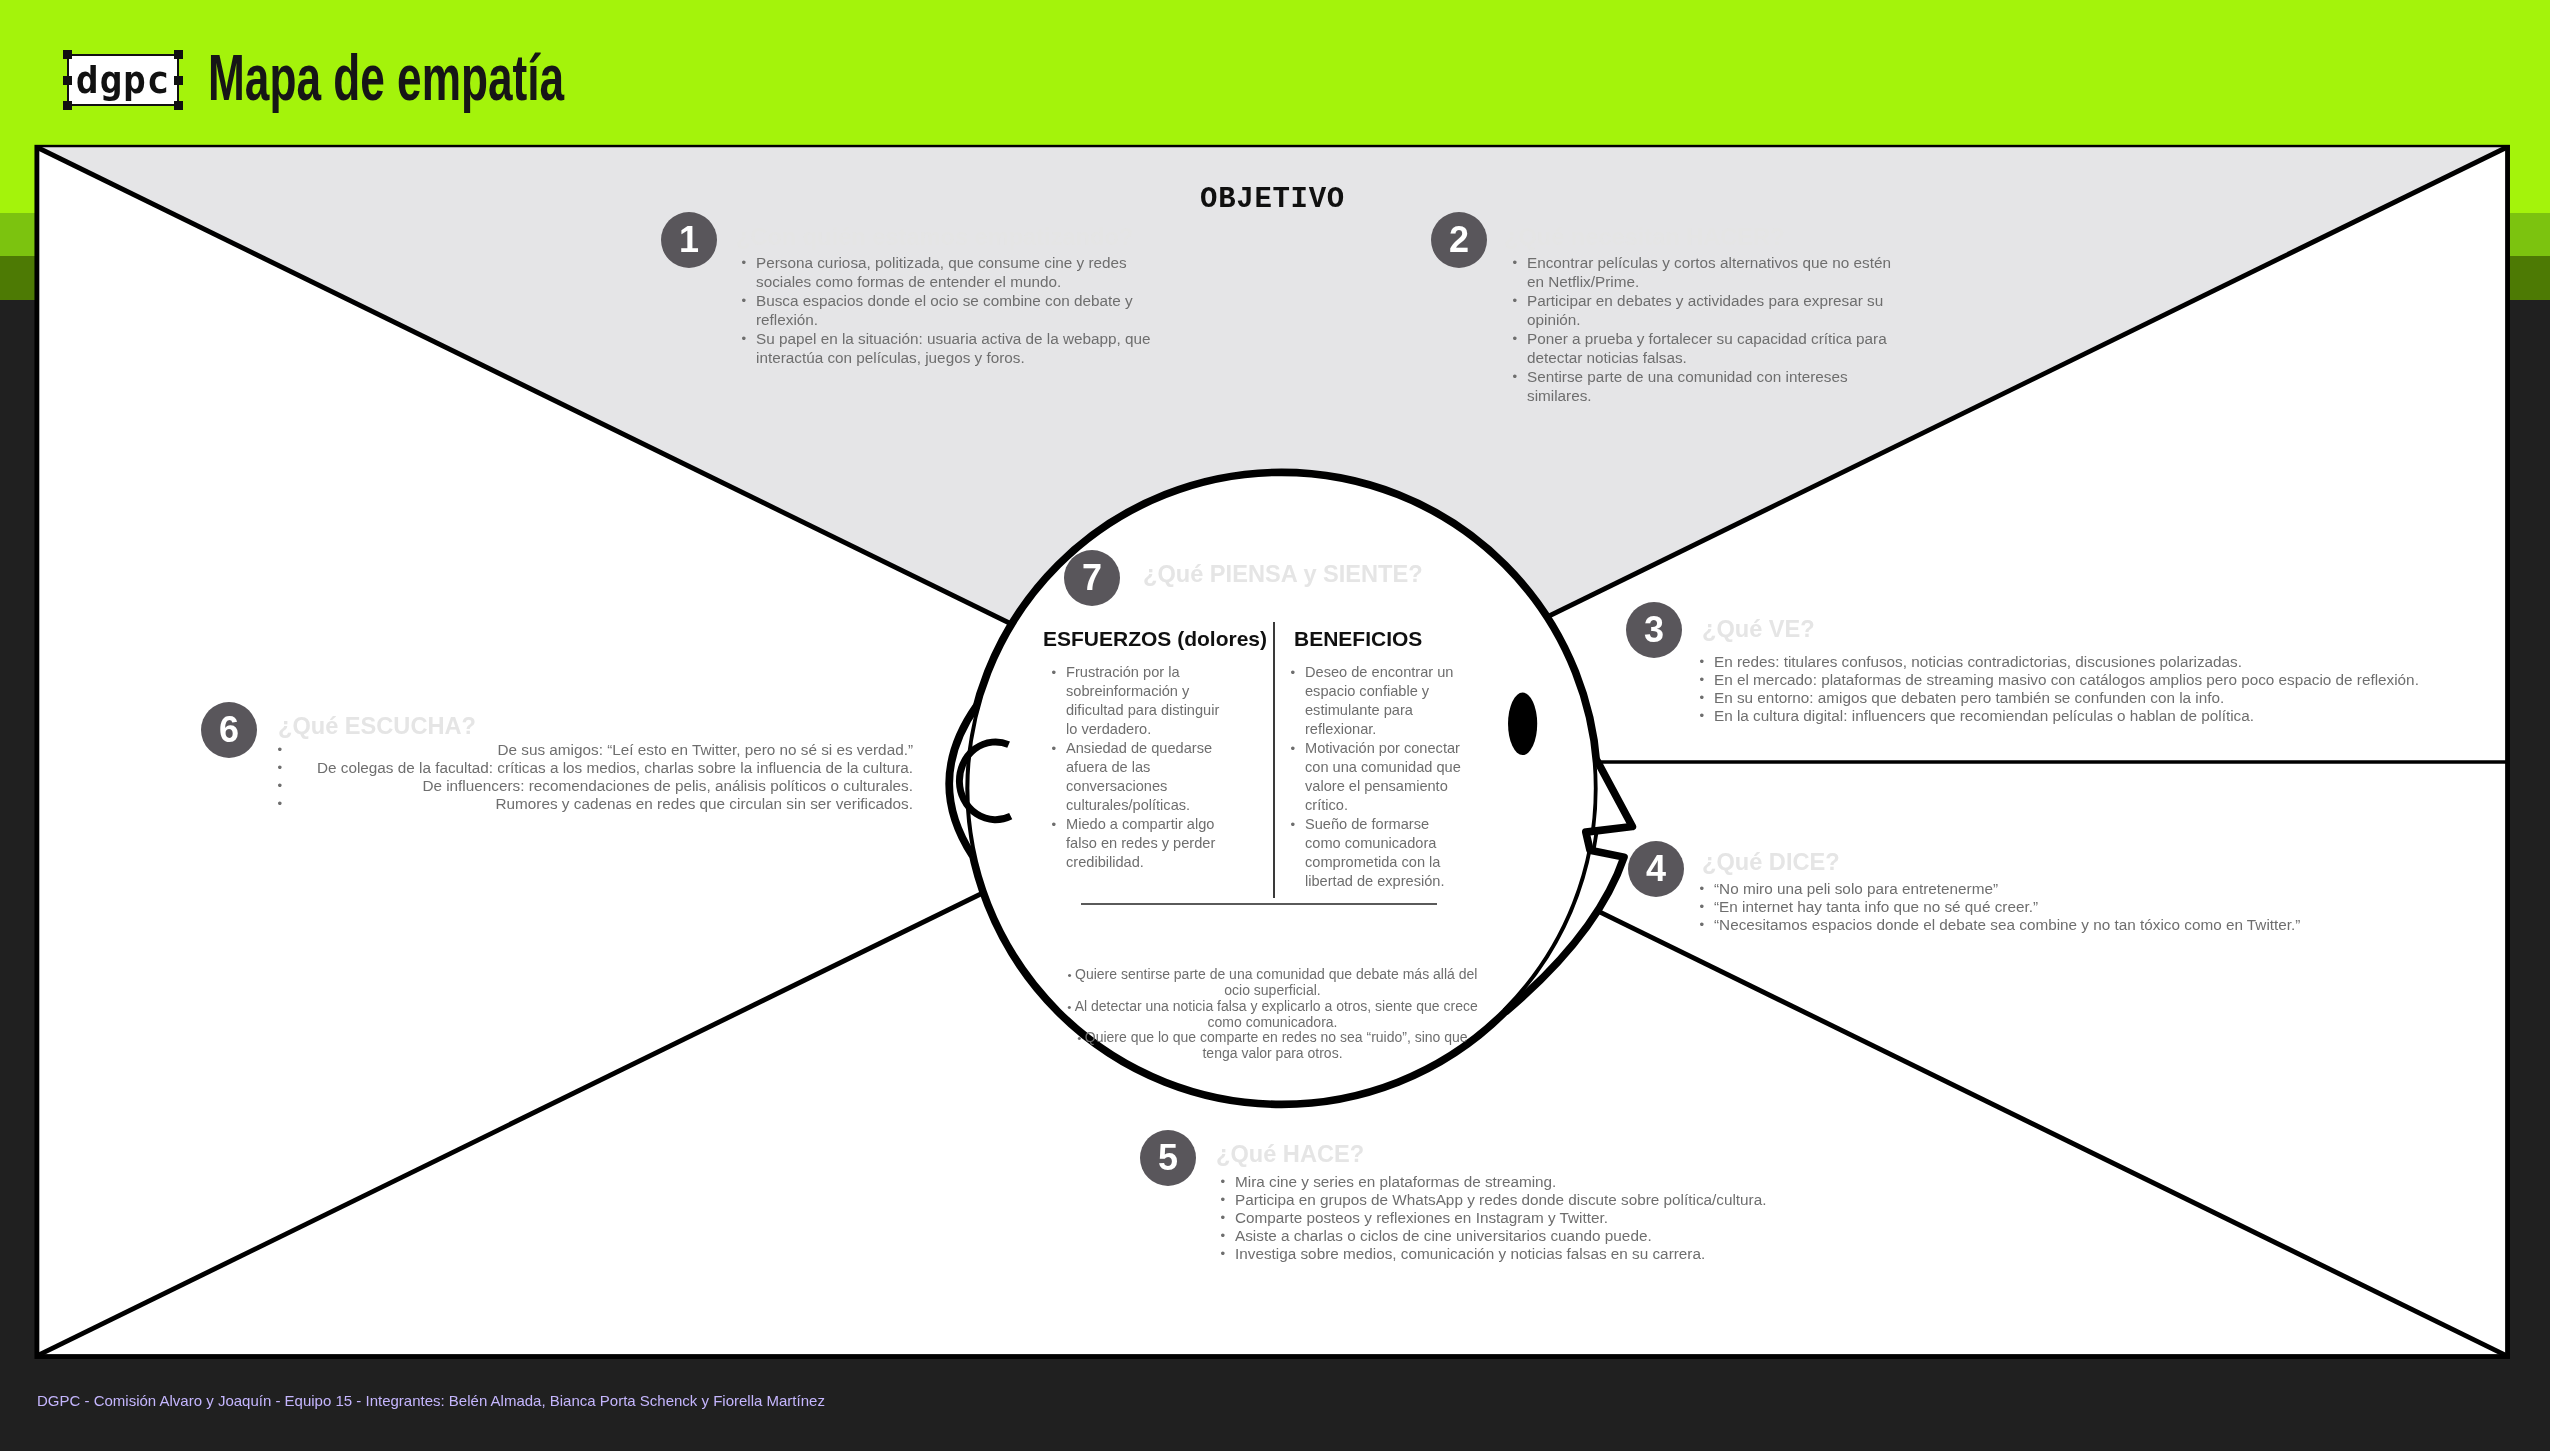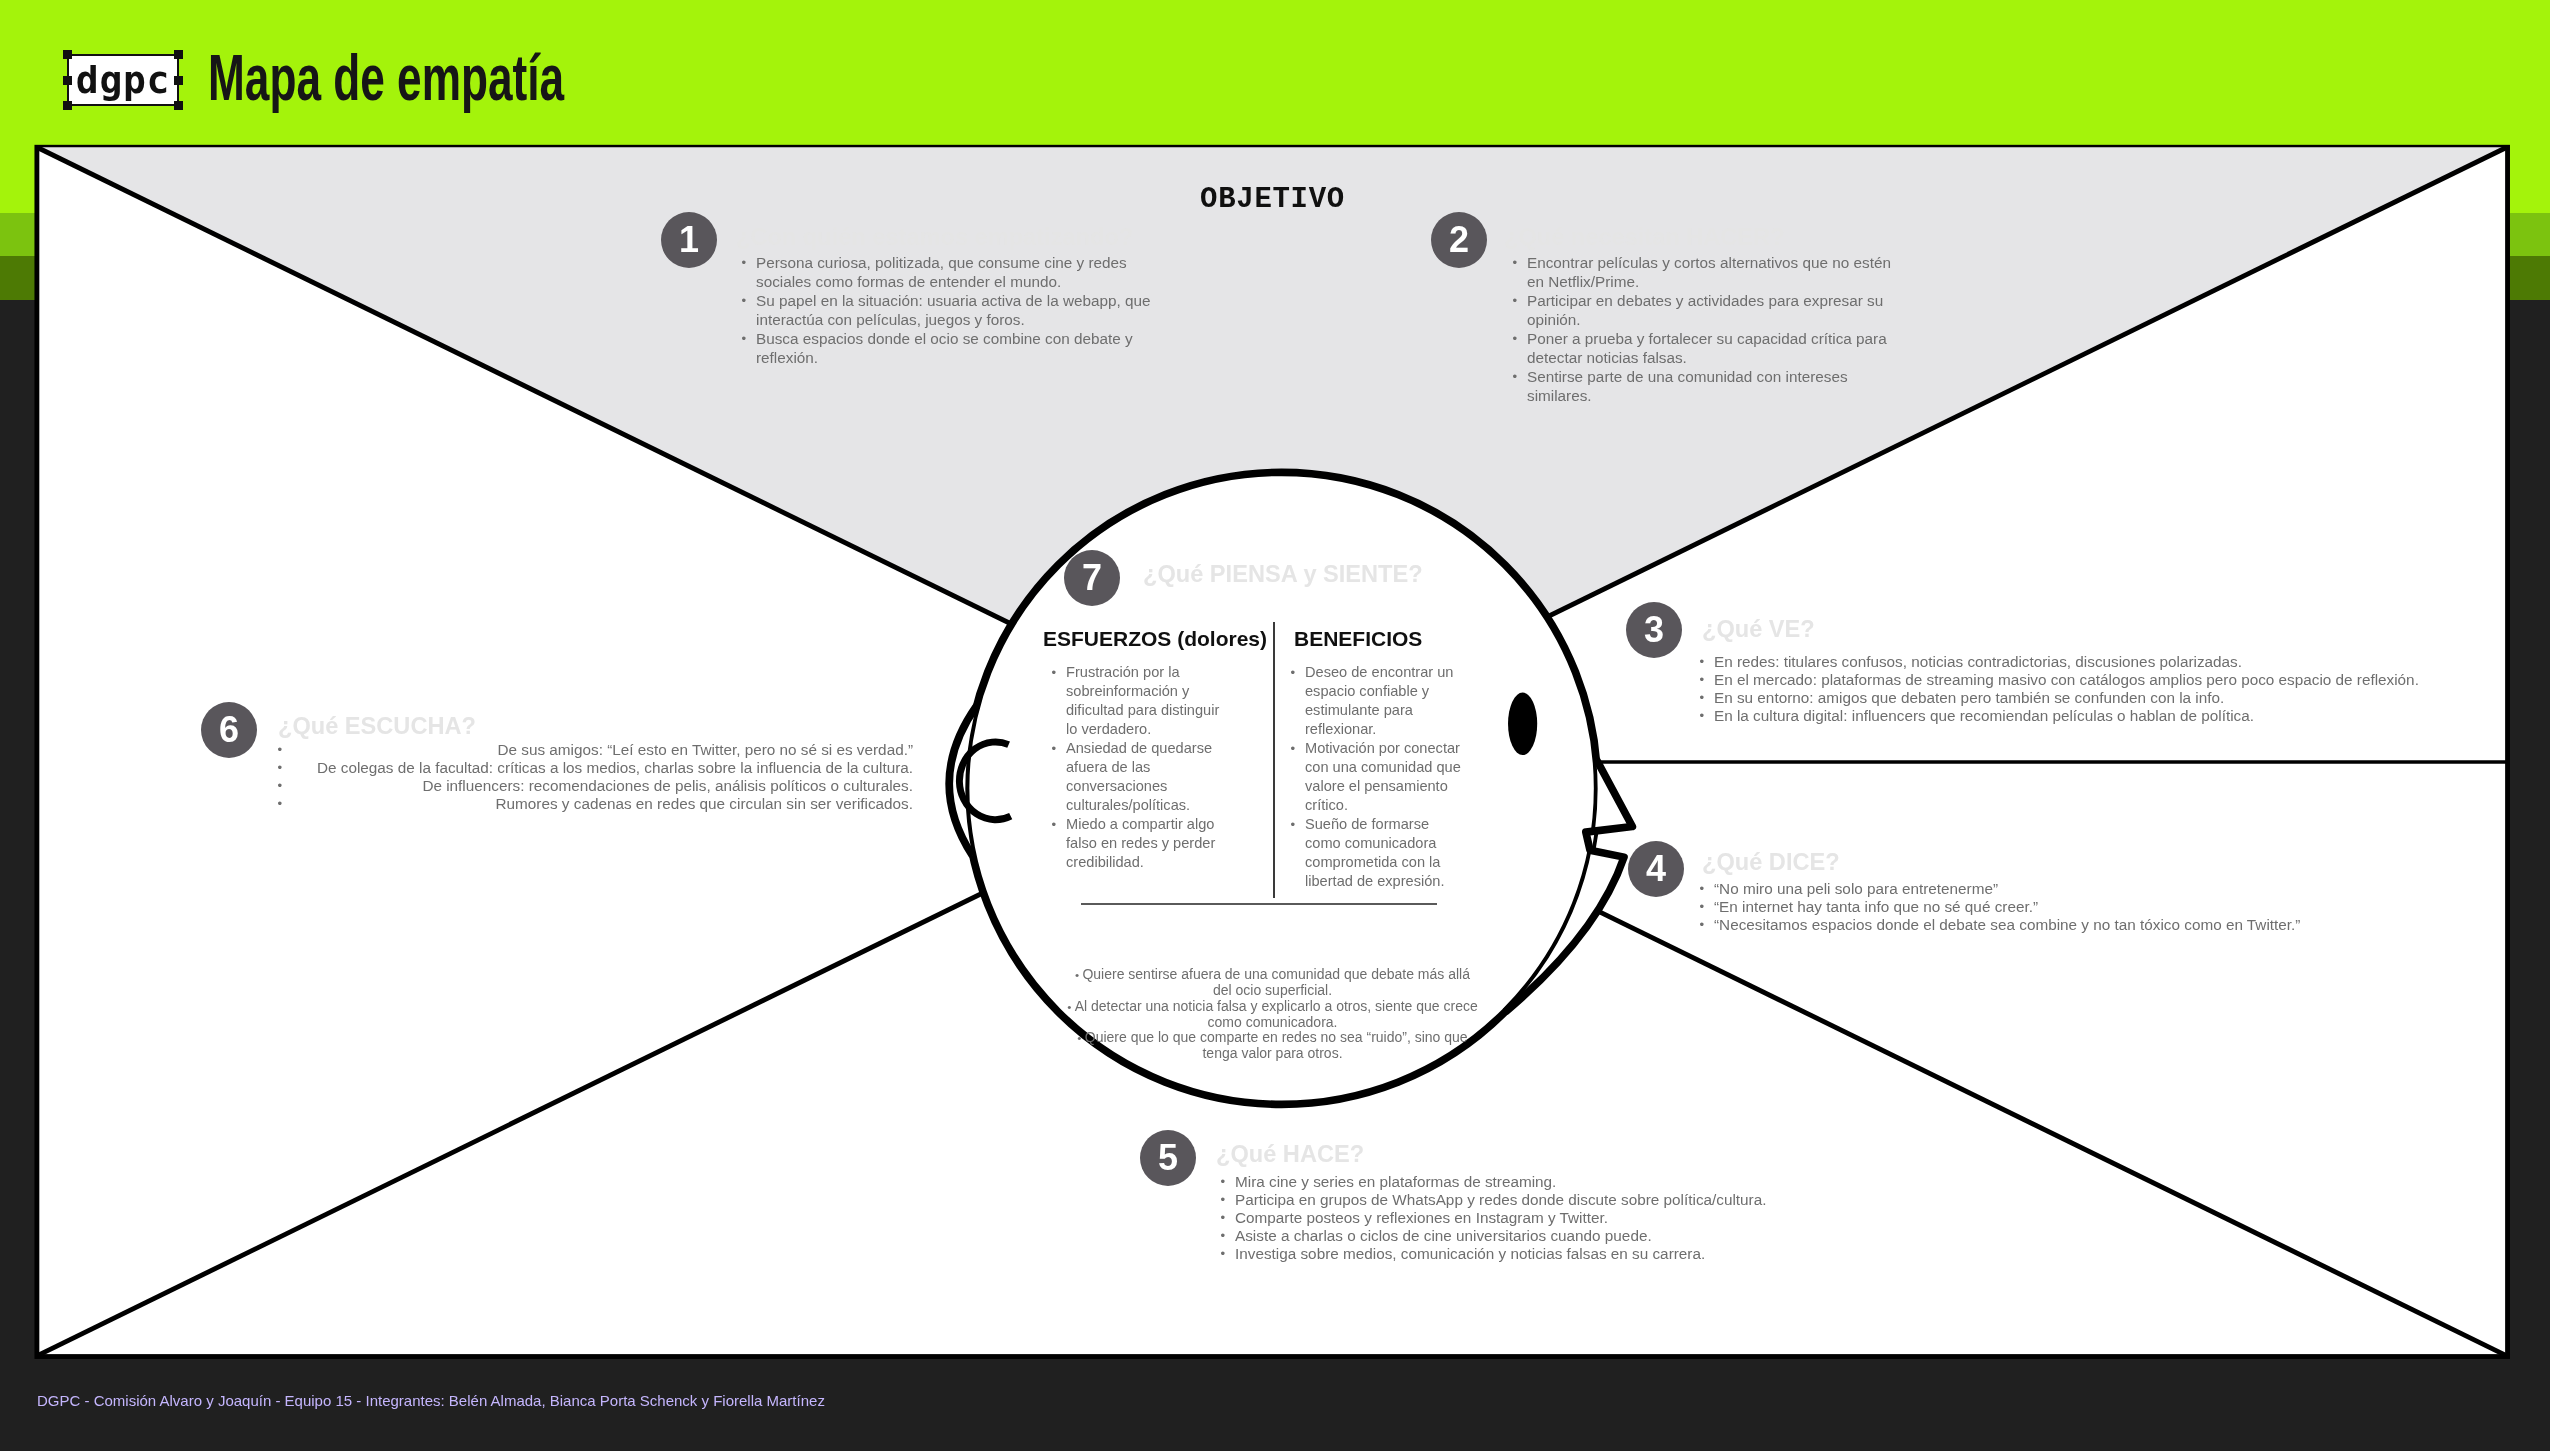--- a/index.html
+++ b/index.html
@@ -128,22 +128,22 @@
 <div class="num-circle" style="left:201px;top:702px;">
     <span>6</span>
   </div>
 <div class="num-circle" style="left:1064px;top:550px;">
     <span>7</span>
   </div>
 
 <div class="sec-title" style="left:736px;top:224px;">¿Con quién estamos empatizando?</div>
 <ul class="bullets lh27" style="left:738px;top:253px;width:417px;">
     <li>Persona curiosa, politizada, que consume cine y redes sociales como formas de entender el mundo.</li>
+    <li>Busca espacios donde el ocio se combine con debate y reflexión.</li>
     <li>Su papel en la situación: usuaria activa de la webapp, que interactúa con películas, juegos y foros.</li>
-    <li>Busca espacios donde el ocio se combine con debate y reflexión.</li>
   </ul>
 
 <div class="sec-title" style="left:1504px;top:224px;">¿Qué necesitan HACER?</div>
 <ul class="bullets lh27" style="left:1509px;top:253px;width:389px;">
     <li>Encontrar películas y cortos alternativos que no estén en Netflix/Prime.</li>
     <li>Participar en debates y actividades para expresar su opinión.</li>
     <li>Poner a prueba y fortalecer su capacidad crítica para detectar noticias falsas.</li>
     <li>Sentirse parte de una comunidad con intereses similares.</li>
   </ul>
 
@@ -158,21 +158,21 @@
   </ul>
 <ul class="bullets lh27" style="left:1287px;top:663px;width:174px;font-size:14.6px;">
     <li>Deseo de encontrar un espacio confiable y estimulante para reflexionar.</li>
     <li>Motivación por conectar con una comunidad que valore el pensamiento crítico.</li>
     <li>Sueño de formarse como comunicadora comprometida con la libertad de expresión.</li>
   </ul>
 <div class="hrule"></div>
 <div class="otros-title">¿Qué otros pensamientos y sentimientos
 podrían motivar su comportamiento?</div>
 <ul class="bullets center" style="left:1064px;top:967px;width:417px;">
-    <li>Quiere sentirse afuera de una comunidad que debate más allá del ocio superficial.</li>
+    <li>Quiere sentirse parte de una comunidad que debate más allá del ocio superficial.</li>
     <li>Al detectar una noticia falsa y explicarlo a otros, siente que crece como comunicadora.</li>
     <li>Quiere que lo que comparte en redes no sea “ruido”, sino que tenga valor para otros.</li>
   </ul>
 
 <div class="sec-title" style="left:1702px;top:616px;">¿Qué VE?</div>
 <ul class="bullets" style="left:1696px;top:653px;width:792px;">
     <li>En redes: titulares confusos, noticias contradictorias, discusiones polarizadas.</li>
     <li>En el mercado: plataformas de streaming masivo con catálogos amplios pero poco espacio de reflexión.</li>
     <li>En su entorno: amigos que debaten pero también se confunden con la info.</li>
     <li>En la cultura digital: influencers que recomiendan películas o hablan de política.</li>

